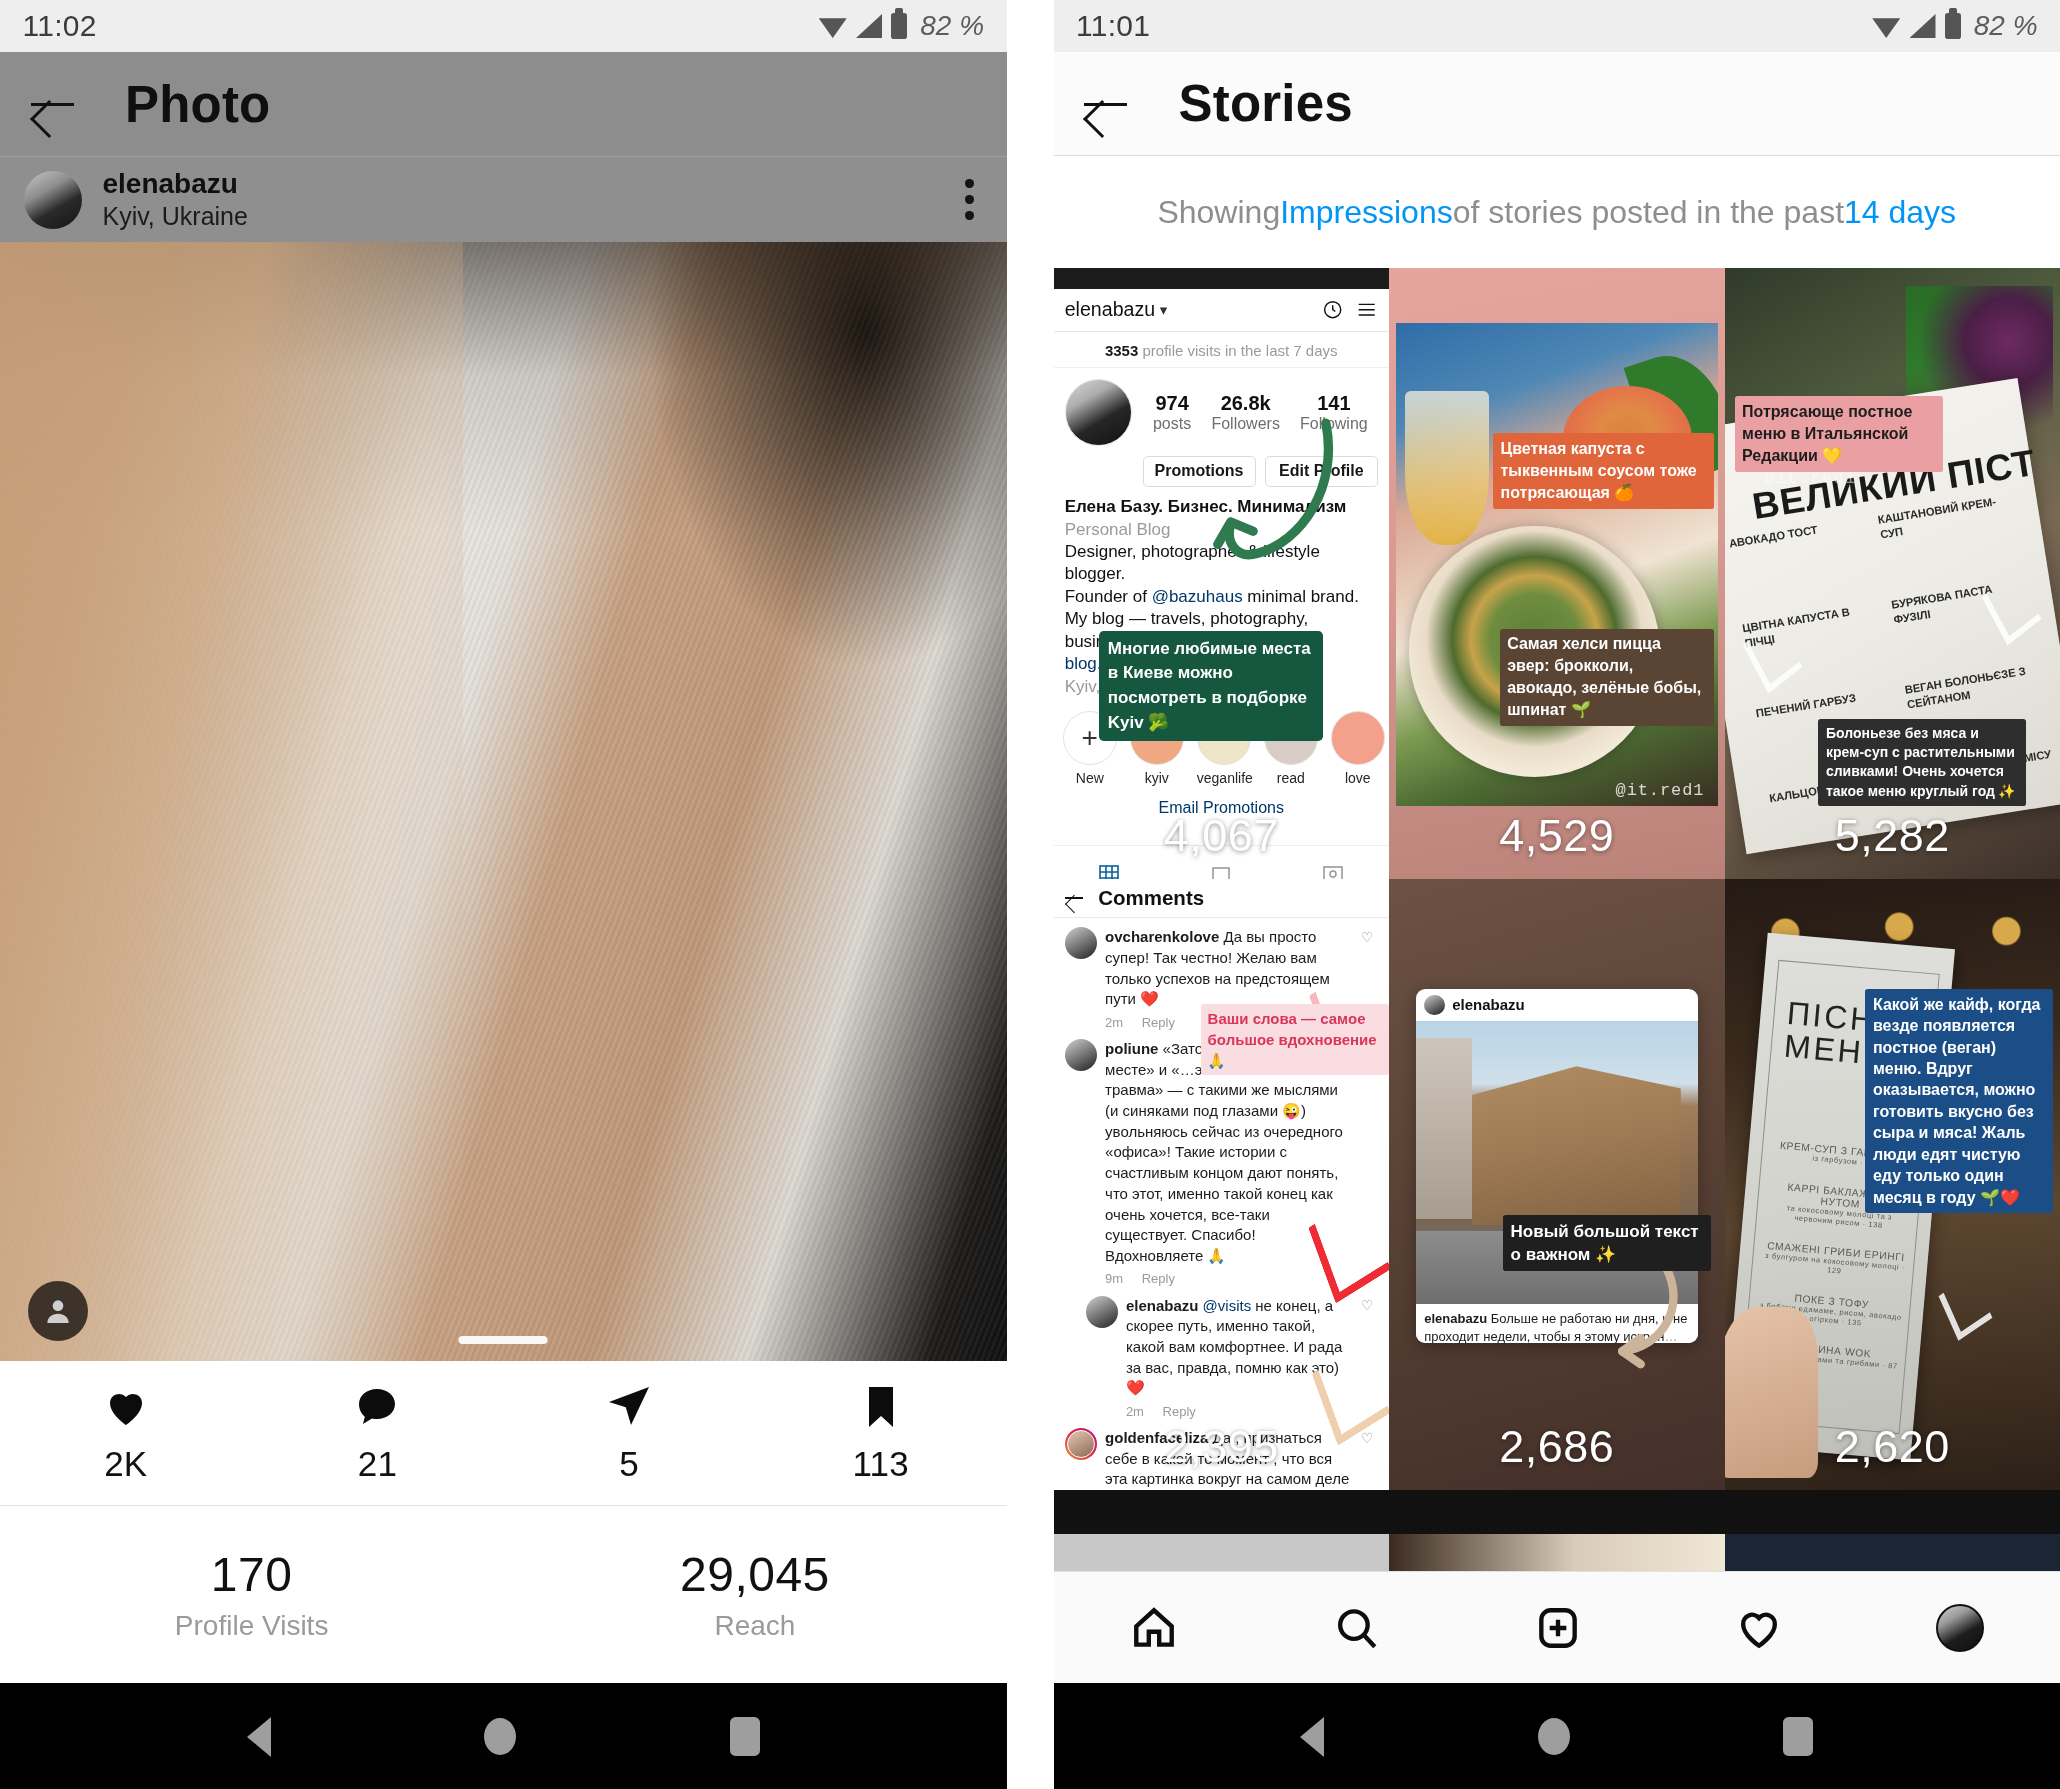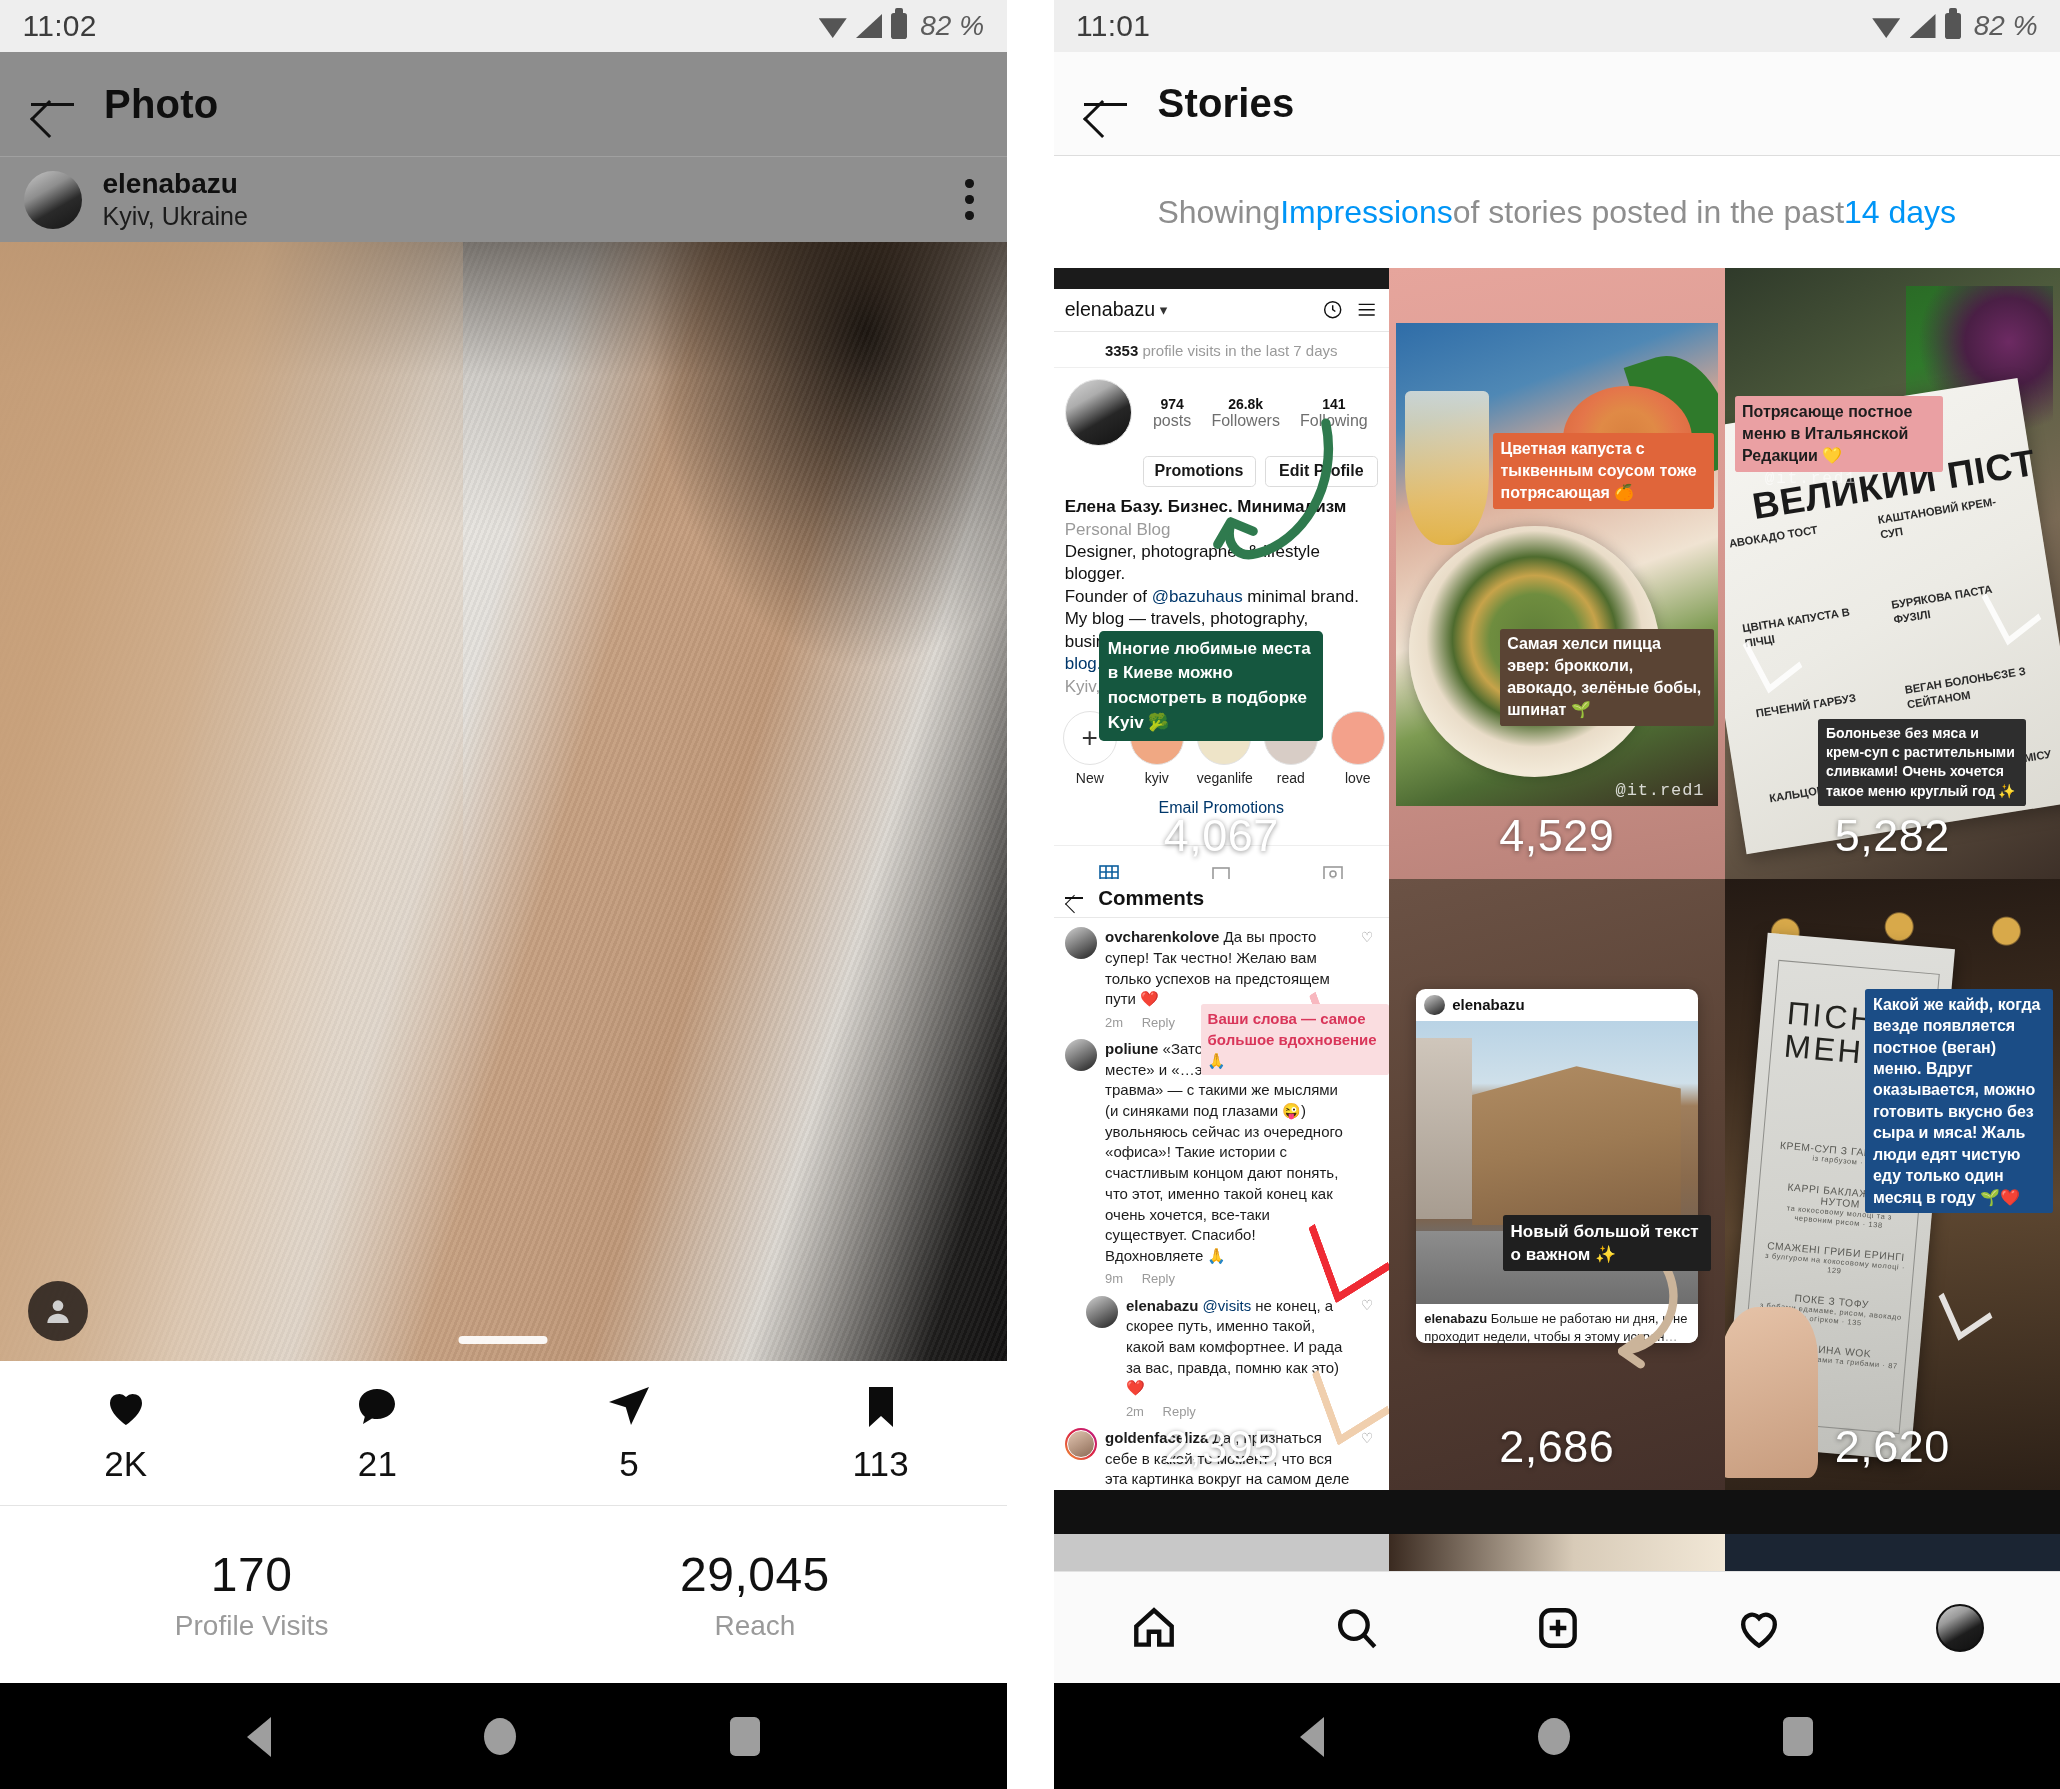--- a/index.html
+++ b/index.html
@@ -22,21 +22,21 @@
     clip-path: polygon(0% 18%, 100% 18%, 50% 100%); }
   .ic-signal { width: 26px; height: 24px; background: #555;
     clip-path: polygon(100% 0%, 100% 100%, 0% 100%); }
   .ic-batt { width: 16px; height: 26px; background: #555; border-radius: 2.8px; position: relative; }
   .ic-batt:before { content:""; position:absolute; top:-4.7px; left:3.7px; width:8.4px; height:4.7px;
     background:#555; border-radius:1.9px 1.9px 0 0; }
   .sb-batt-text { font-size: 28px; color: #5c5c5c; margin-left: 3.7px; font-style: italic; }
 
   
   .appbar { flex: 0 0 104px; display: flex; align-items: center; padding: 0 28px; }
-  .appbar-title { font-size: 40px; font-weight: 700; color: #121212; margin-left: 28px;
+  .appbar-title { font-size: 51px; font-weight: 700; color: #121212; margin-left: 49px;
     letter-spacing: 0.2px; }
   .back-arrow { width: 48px; height: 48px; position: relative; flex: 0 0 48px; }
   .back-arrow:before { content:""; position:absolute; left:2.8px; top:23px; width:43px; height:3.3px;
     background:#111; }
   .back-arrow:after { content:""; position:absolute; left:1.9px; top:12px; width:24px; height:24px;
     border-left:3.3px solid #111; border-bottom:3.3px solid #111; transform: rotate(45deg);
     transform-origin: 0 100%; }
   .left-appbar { background: #8d8d8d; }
   .left-appbar .appbar-title { color: #0f0f0f; }
   .post-head { flex: 0 0 86px; background: #8f8f8f; display: flex; align-items: center;
@@ -111,21 +111,21 @@
   .s1 .igbar .right svg { width:21.4px; height:21.4px; stroke:#111; fill:none; stroke-width:1.6; }
   .s1 .visits { font-size: 15px; color: #9a9a9a; text-align:center; padding: 10.3px 0 8.4px;
     border-bottom:0.9px solid #efefef; }
   .s1 .visits b { color: #181818; }
   .s1 .profrow { display:flex; align-items:center; padding: 11.2px 11.2px 5.6px; gap: 11.2px; }
   .s1 .pavatar { width: 67px; height: 67px; border-radius: 50%; flex:0 0 67px;
     background: linear-gradient(150deg,#d8d8d8 0%,#adadad 30%,#262626 60%,#121212 100%);
     border: 0.9px solid #e3e3e3; }
   .s1 .stats { flex:1; display:flex; justify-content:space-around; }
   .s1 .stat { text-align:center; }
-  .s1 .stat .n { font-size: 14px; font-weight:700; color:#111; }
+  .s1 .stat .n { font-size: 20px; font-weight:700; color:#111; }
   .s1 .stat .l { font-size: 16px; color:#6e6e6e; }
   .s1 .btns { display:flex; gap:9.3px; padding: 3.7px 11.2px 0 89px; }
   .s1 .btn { flex:1; text-align:center; font-size:16px; font-weight:700; color:#161616;
     border:0.9px solid #dbdbdb; border-radius:4.7px; padding: 5.6px 0; }
   .s1 .bio { padding: 9.3px 11.2px 0; line-height: 1.32; }
   .s1 .bio .bname { font-size: 17px; font-weight: 700; color:#111; }
   .s1 .bio .bcat  { font-size: 17px; color:#9a9a9a; }
   .s1 .bio .bl    { font-size: 17px; color:#111; }
   .s1 .bio .blink { font-size: 17px; color:#00376b; }
   .s1 .bio .bloc  { font-size: 17px; color:#9a9a9a; }

